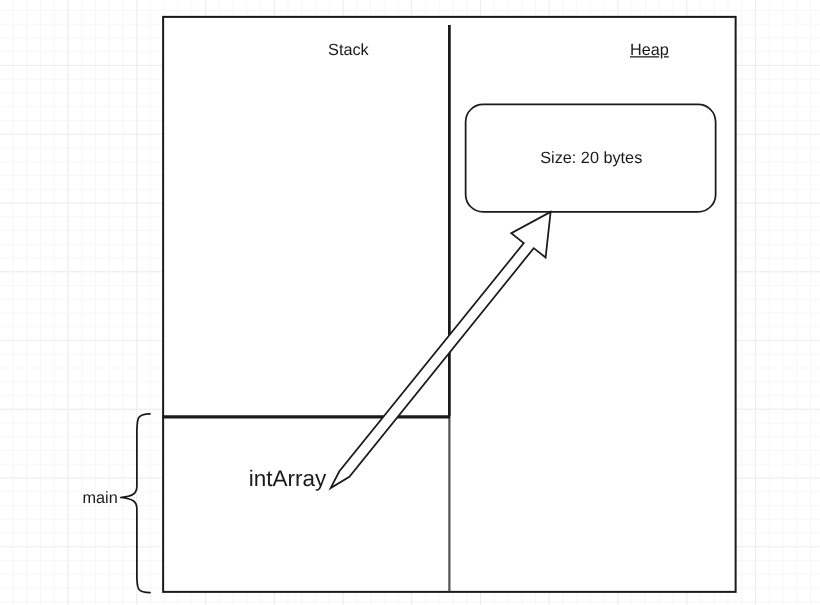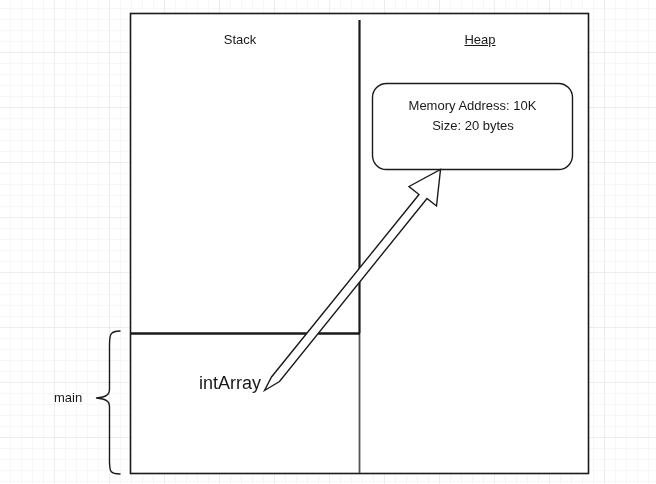--- a/index.html
+++ b/index.html
@@ -39,21 +39,21 @@
 
   .lbl {
     position: absolute;
     color: #1a1a1a;
     white-space: nowrap;
     line-height: 1;
   }
 
   .lbl-section {
     font-size: 13px;
-    text-align: center;
+    text-align: right;
   }
 
   .lbl-callout {
     font-size: 13px;
     text-align: center;
     line-height: 19px;
   }
 
   .lbl-var {
     font-size: 18px;
@@ -96,21 +96,20 @@
              C 109.5 395, 106 397, 96.5 398
              C 106 399, 109.5 401, 109.5 407
              L 109.5 462
              C 110 470, 109 474, 120 474" fill="none" stroke="#1a1a1a" stroke-width="1.4" stroke-linecap="round" stroke-linejoin="round"></path>
   </svg>
 
   <div class="lbl lbl-section" style="left:185px; top:33px; width:110px;">Stack</div>
 
   <div class="lbl lbl-section" style="left:425px; top:33px; width:110px;text-decoration:underline;">Heap</div>
 
-  <div class="lbl lbl-callout" style="left:372px; top:96px; width:201px;">Memory Address: 10K</div>
 
   <div class="lbl lbl-callout" style="left:372px; top:116px; width:202px;">Size: 20 bytes</div>
 
   <div class="lbl lbl-var" style="left:199px; top:374px;">intArray</div>
 
-  <div class="lbl lbl-brace" style="left:22px; top:391px;padding-left:32px;">main</div>
+  <div class="lbl lbl-brace" style="left:34px; top:391px;padding-left:32px;">main</div>
 
 </div>
 
 </body></html>

